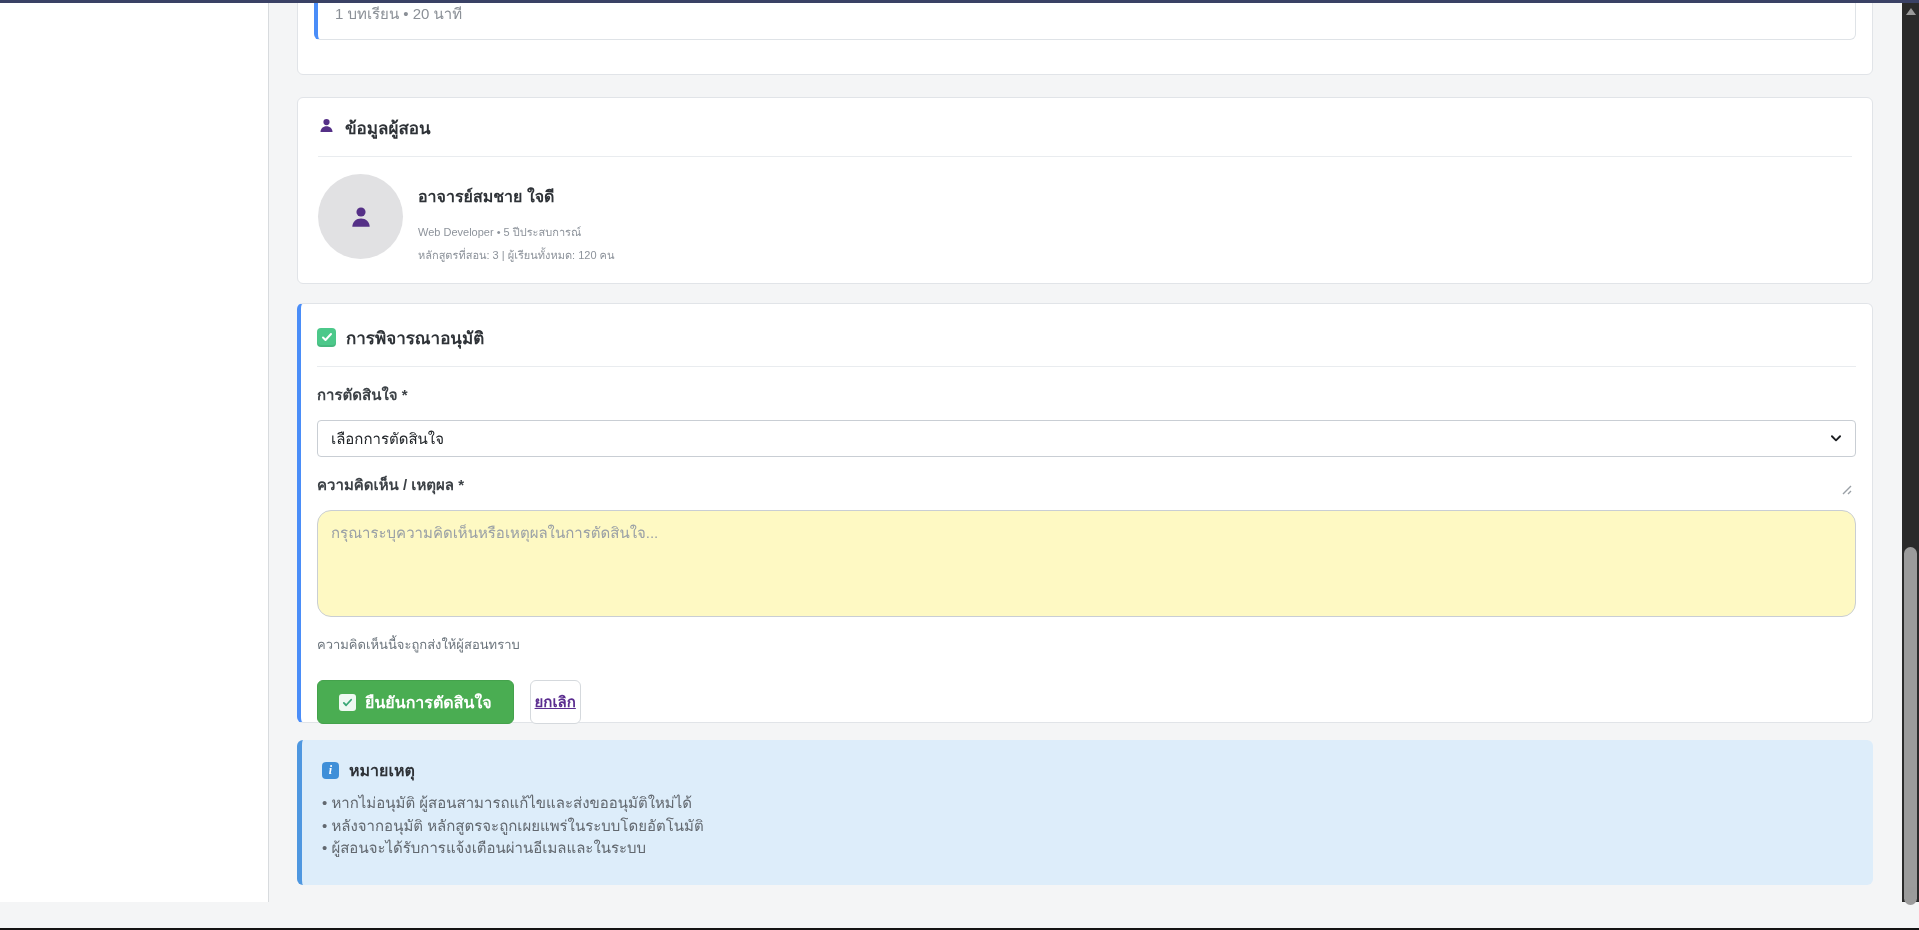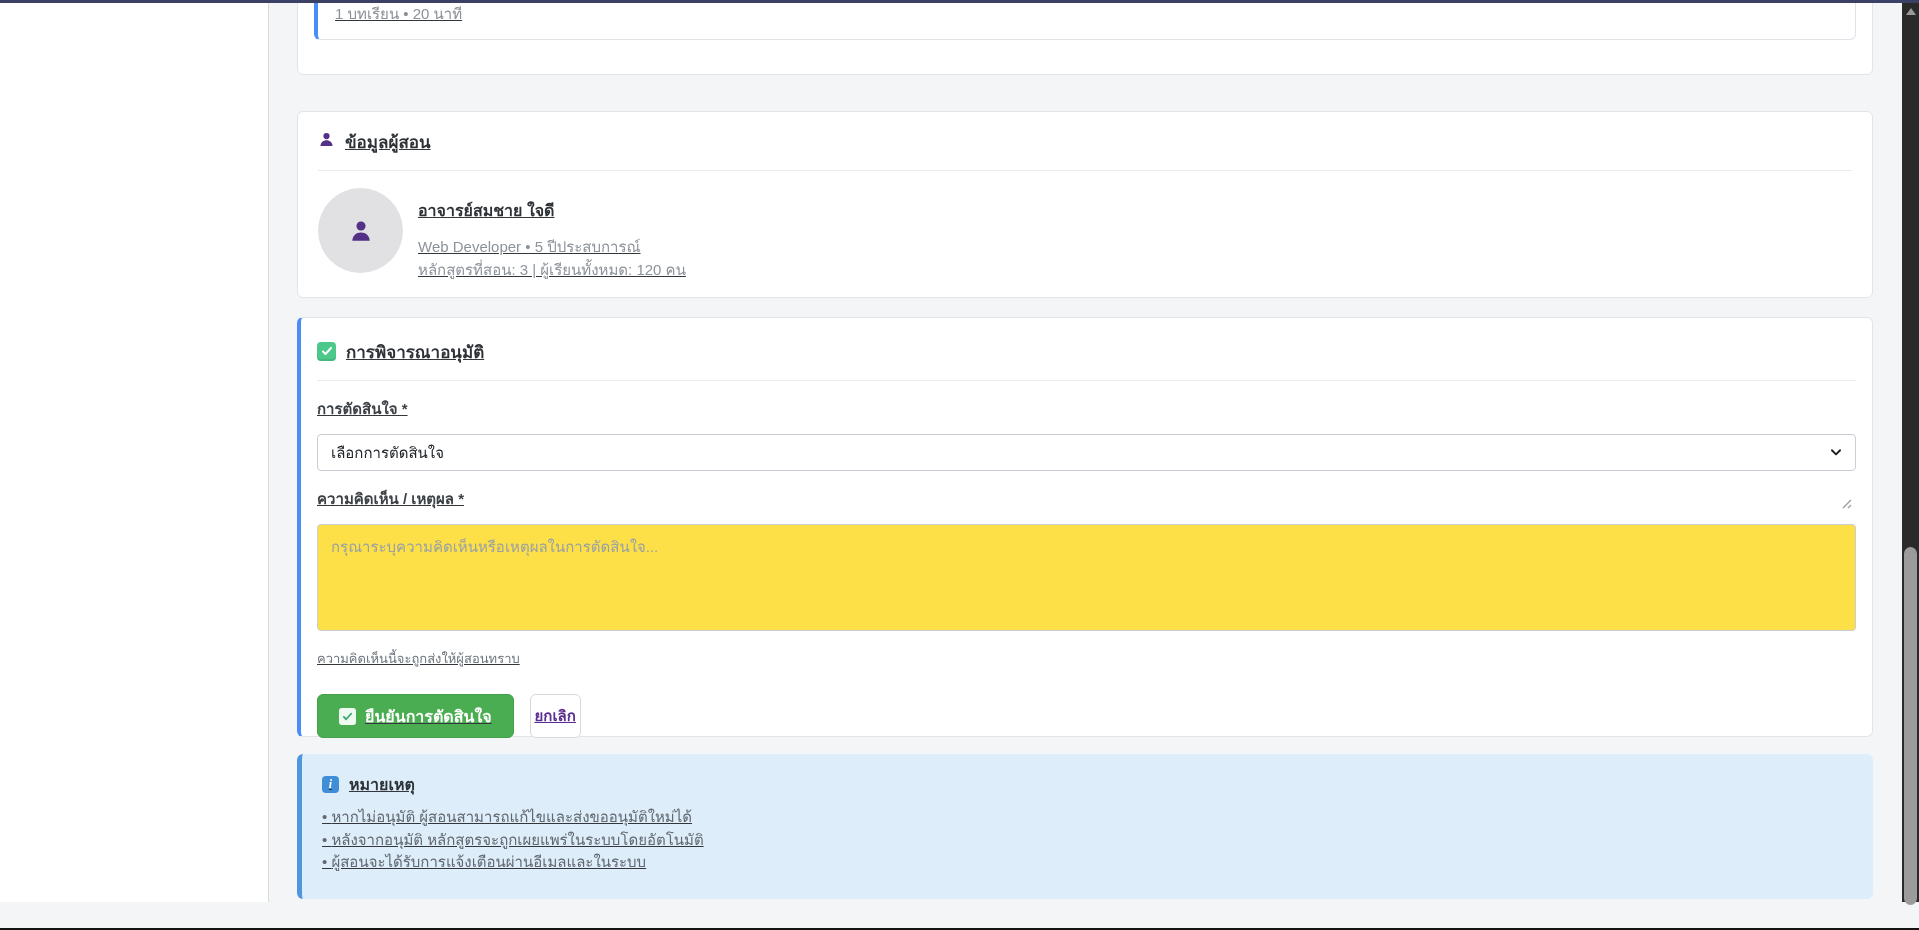--- a/index.html
+++ b/index.html
@@ -4,67 +4,67 @@
 <style>
   * { margin:0; padding:0; box-sizing:border-box; }
   html,body { width:1919px; height:930px; overflow:hidden; }
   body {
     font-family:"Liberation Sans","DejaVu Sans",sans-serif;
     font-size:15px; color:#33373c; background:#f4f5f6;
   }
   .top-edge { position:absolute; top:0; left:0; width:1919px; height:3px; background:#3a4165; z-index:40; }
   .bottom-edge { position:absolute; bottom:0; left:0; width:1919px; height:2px; background:#141414; z-index:40; }
 
-  .layout { display:flex; width:1919px; height:902px;text-decoration:underline; }
+  .layout { display:flex; width:1919px; height:902px; }
   .sidebar { width:269px; height:100%; background:#ffffff; border-right:1px solid #d8dbde; flex:0 0 auto; }
   .main { flex:1 1 auto; background:#f4f5f6; height:100%; position:relative; }
   .content { width:1576px; margin-left:28px; }
 
   
   .card {
     background:#fff; border:1px solid #e1e4e8; border-radius:6px;
     width:100%; position:relative;
   }
   .card.accent { border-left:4px solid #4a8df8; }
 
   .card-lessons { margin-top:-37px; height:112px; padding:14px 16px 0; overflow:hidden; }
   .lesson-item {
     height:62px; border:1px solid #dfe3e7; border-left:4px solid #4a8df8;
     border-radius:6px; background:#fff; padding:23px 0 0 17px;
   }
   .lesson-meta { color:#8b9097; font-size:15px; }
 
-  .card-instructor { margin-top:36px; height:187px; padding:16px 20px 0; }
+  .card-instructor { margin-top:22px; height:187px; padding:16px 20px 0; }
   .card-header { display:flex; align-items:center; gap:10px; height:26px; }
   .card-header h2 { font-size:17px; font-weight:700; color:#2e3237; }
   .divider { border-bottom:1px solid #e9ecef; margin-top:16px; }
 
   .instructor-body { display:flex; align-items:flex-start; gap:15px; padding-top:17px; }
   .avatar {
     width:85px; height:85px; border-radius:50%; background:#e1e1e3;
     display:flex; align-items:center; justify-content:center; flex:0 0 auto;
   }
   .instructor-info { padding-top:10px; }
   .instructor-name { font-size:16px; font-weight:700; color:#2e3237; margin-bottom:12px; }
-  .muted { color:#8d939b; font-size:15px; line-height:23px; }
+  .muted { color:#8d939b; font-size:11px; line-height:23px; }
 
   .card-approval { margin-top:19px; height:420px; padding:20px 16px 0; }
   .form-label { margin-top:16px; font-size:15px; font-weight:700; color:#3c4146; }
 
   .select-wrap { position:relative; margin-top:13px; }
   select.decision {
     width:100%; height:37px; appearance:none; -webkit-appearance:none;
     border:1px solid #c9ced4; border-radius:4px; background:#fff;
     font-family:inherit; font-size:15px; color:#212529; padding:0 26px 0 13px;
   }
   .chevron { position:absolute; right:13px; top:11px; pointer-events:none; }
 
   textarea.comment {
     width:100%; height:107px; margin-top:13px; resize:none;
-    border:1px solid #c9ced4; border-radius:4px; background:#fde047;
+    border:1px solid #c9ced4; border-radius:14px; background:#fef9c3;
     font-family:inherit; font-size:15px; color:#212529; padding:10px 13px;
   }
   textarea.comment::placeholder { color:#9aa0a6; opacity:1; }
   .resize-grip { position:absolute; right:20px; margin-top:-16px; pointer-events:none; }
 
   .help-text { margin-top:14px; font-size:13px; color:#6c757d; }
 
   .actions { display:flex; align-items:center; gap:16px; margin-top:25px; }
   .btn-confirm {
     display:inline-flex; align-items:center; gap:9px; height:44px; padding:0 21px;

